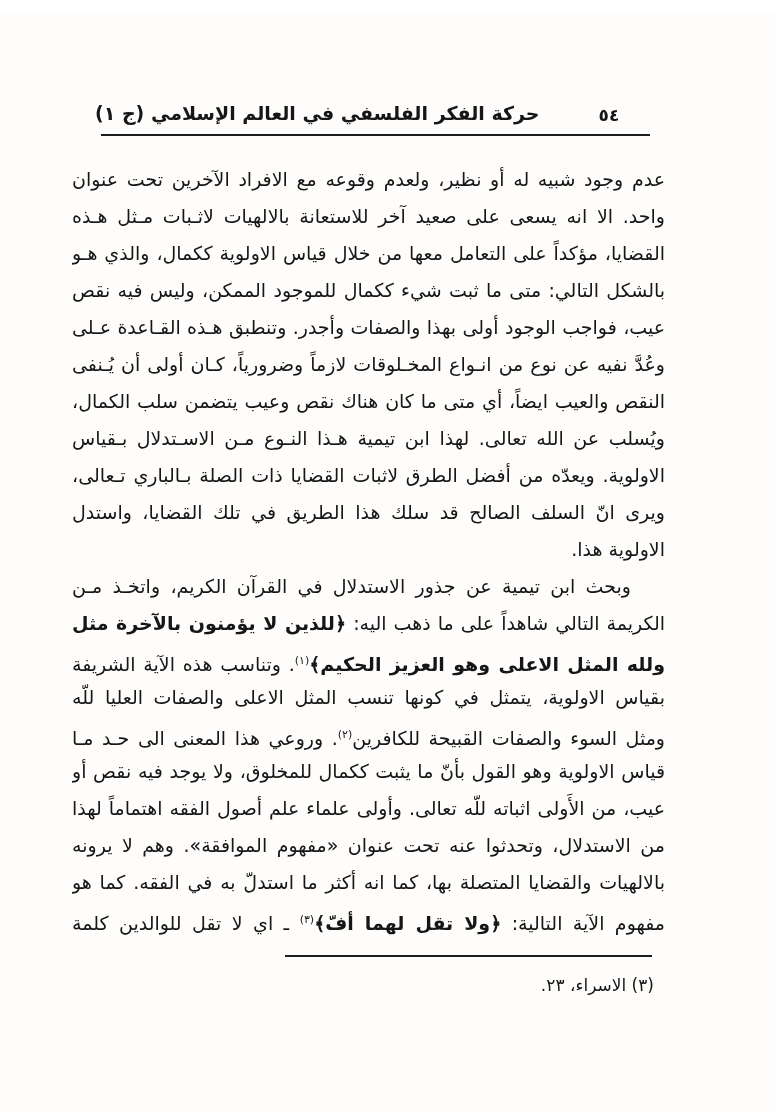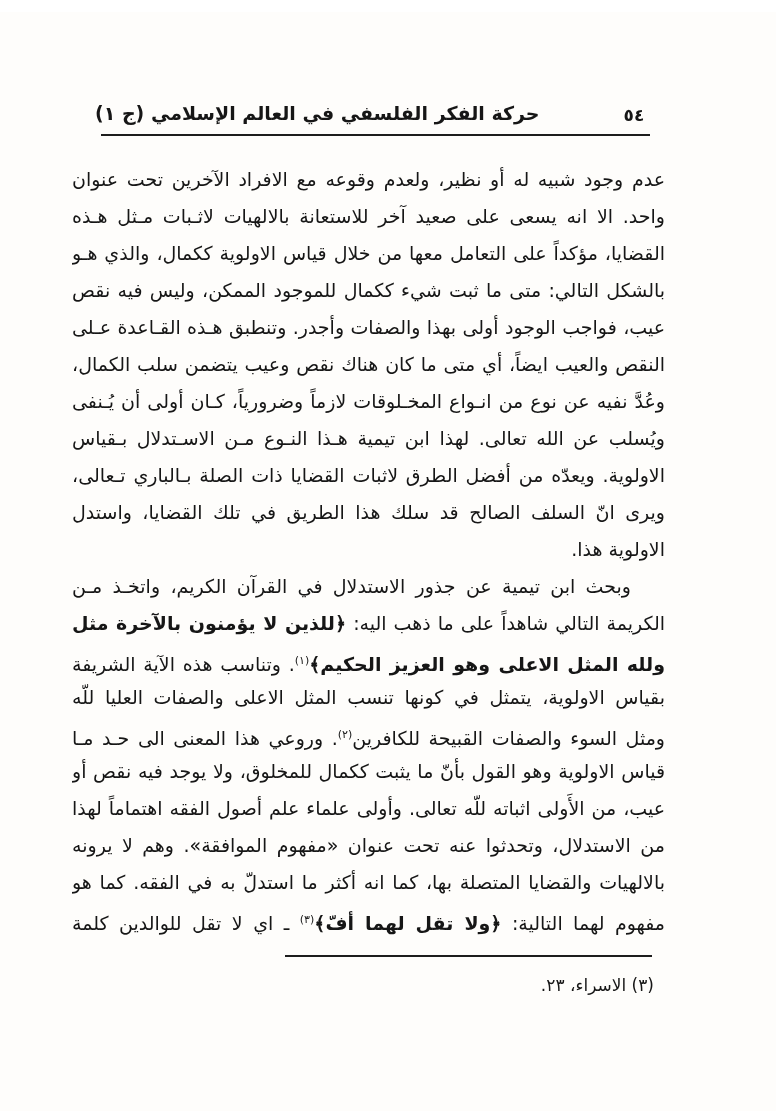--- a/index.html
+++ b/index.html
@@ -17,21 +17,21 @@
     position: absolute;
     left: 95px;
     top: 90px;
     direction: rtl;
     font-size: 19px;
     font-weight: bold;
     white-space: nowrap;
   }
   .page-number {
     position: absolute;
-    left: 617px;
+    left: 592px;
     top: 93px;
     width: 34px;
     text-align: center;
     font-size: 17px;
     font-weight: bold;
     direction: rtl;
   }
   .header-rule {
     position: absolute;
     left: 101px;
@@ -95,36 +95,36 @@
   <div class="page-number">٥٤</div>
 
   <div class="header-rule"></div>
 
   <div class="body-text">
       <div class="line"><span>عدم وجود شبيه له أو نظير، ولعدم وقوعه مع الافراد الآخرين تحت عنوان نوع</span></div>
       <div class="line"><span>واحد. الا انه يسعى على صعيد آخر للاستعانة بالالهيات لاثـبات مـثل هـذه</span></div>
       <div class="line"><span>القضايا، مؤكداً على التعامل معها من خلال قياس الاولوية ككمال، والذي هـو</span></div>
       <div class="line"><span>بالشكل التالي: متى ما ثبت شيء ككمال للموجود الممكن، وليس فيه نقص أو</span></div>
       <div class="line"><span>عيب، فواجب الوجود أولى بهذا والصفات وأجدر. وتنطبق هـذه القـاعدة عـلى</span></div>
+      <div class="line"><span>وعُدَّ نفيه عن نوع من انـواع المخـلوقات لازماً وضرورياً، كـان أولى أن يُـنفى</span></div>
       <div class="line"><span>النقص والعيب ايضاً، أي متى ما كان هناك نقص وعيب يتضمن سلب الكمال،</span></div>
-      <div class="line"><span>وعُدَّ نفيه عن نوع من انـواع المخـلوقات لازماً وضرورياً، كـان أولى أن يُـنفى</span></div>
       <div class="line"><span>ويُسلب عن الله تعالى. لهذا ابن تيمية هـذا النـوع مـن الاسـتدلال بـقياس</span></div>
       <div class="line"><span>الاولوية. ويعدّه من أفضل الطرق لاثبات القضايا ذات الصلة بـالباري تـعالى،</span></div>
       <div class="line"><span>ويرى انّ السلف الصالح قد سلك هذا الطريق في تلك القضايا، واستدل بقياس</span></div>
       <div class="line short"><span>الاولوية هذا.</span></div>
       <div class="line indent"><span>وبحث ابن تيمية عن جذور الاستدلال في القرآن الكريم، واتخـذ مـن الآيـة</span></div>
       <div class="line"><span>الكريمة التالي شاهداً على ما ذهب اليه: </span><span class="verse">﴿للذين لا يؤمنون بالآخرة مثل السوء</span></div>
       <div class="line"><span class="verse">ولله المثل الاعلى وهو العزيز الحكيم﴾</span><span class="fnref">(١)</span><span>. وتناسب هذه الآية الشريفة مع ما أسماه</span></div>
       <div class="line"><span>بقياس الاولوية، يتمثل في كونها تنسب المثل الاعلى والصفات العليا للّه تعالى،</span></div>
       <div class="line"><span>ومثل السوء والصفات القبيحة للكافرين</span><span class="fnref">(٢)</span><span>. وروعي هذا المعنى الى حـد مـا في</span></div>
       <div class="line"><span>قياس الاولوية وهو القول بأنّ ما يثبت ككمال للمخلوق، ولا يوجد فيه نقص أو</span></div>
       <div class="line"><span>عيب، من الأَولى اثباته للّه تعالى. وأولى علماء علم أصول الفقه اهتماماً لهذا النوع</span></div>
       <div class="line"><span>من الاستدلال، وتحدثوا عنه تحت عنوان «مفهوم الموافقة». وهم لا يرونه خاصاً</span></div>
       <div class="line"><span>بالالهيات والقضايا المتصلة بها، كما انه أكثر ما استدلّ به في الفقه. كما هو الحال في</span></div>
-      <div class="line"><span>مفهوم لهما التالية: </span><span class="verse">﴿ولا تقل لهما أفّ﴾</span><span class="fnref">(٣)</span><span> ـ اي لا تقل للوالدين كلمة «أُف» ـ</span></div>
+      <div class="line"><span>مفهوم الآية التالية: </span><span class="verse">﴿ولا تقل لهما أفّ﴾</span><span class="fnref">(٣)</span><span> ـ اي لا تقل للوالدين كلمة «أُف» ـ</span></div>
     </div>
 
   <div class="footnote-rule"></div>
 
   <div class="footnotes">
     <div class="footnote">(٣) الاسراء، ٢٣.</div>
   </div>
 
 </div>
 

